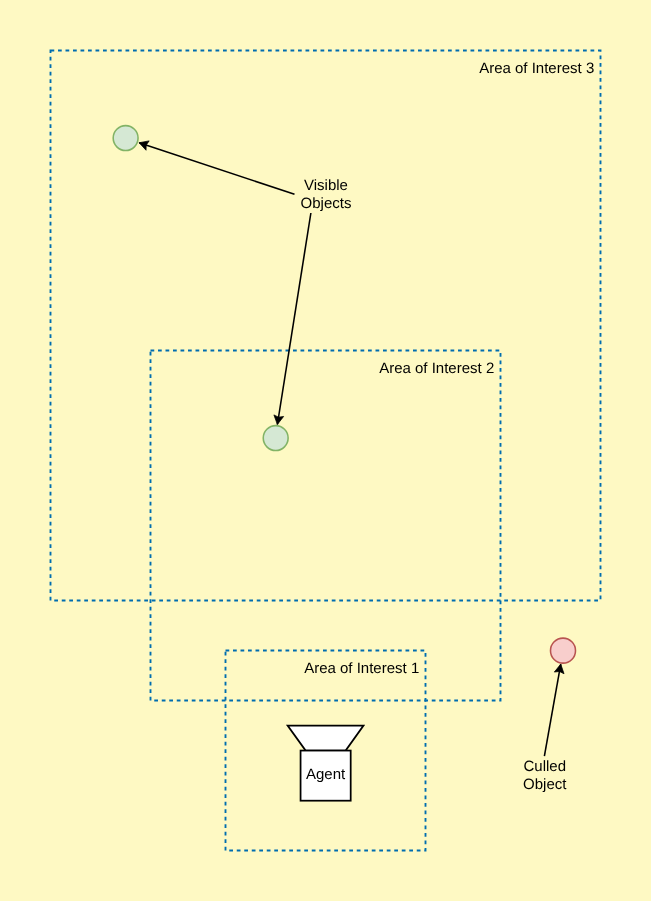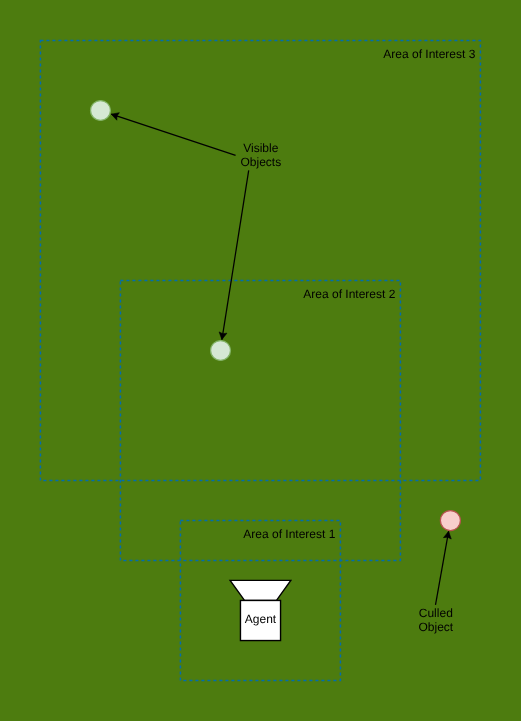--- a/index.html
+++ b/index.html
@@ -8,21 +8,21 @@
   #canvas{position:relative;width:521px;height:721px;background:#fff;}
   svg{position:absolute;left:0;top:0;}
   text{text-rendering:geometricPrecision;}
   #canvas{will-change:transform;transform:translateZ(0);}
   .aoi-label{font-size:12px;fill:#000000;font-family:"Liberation Sans",sans-serif;}
   .ann{font-size:12px;fill:#000000;font-family:"Liberation Sans",sans-serif;}
 </style>
 </head>
 <body style="background: rgb(255, 255, 255);">
 
-<div id="canvas" style="background: #4d7c0f;">
+<div id="canvas" style="background: #fef9c3;">
   <svg width="521" height="721" viewBox="0 0 521 721">
     <defs>
       <marker id="arrow" markerWidth="14" markerHeight="12" refX="10" refY="6" orient="auto" markerUnits="userSpaceOnUse">
         <path id="arrowhead-path" d="M 10 6 L 2.85 9.95 L 4.05 6 L 2.85 2.05 Z" fill="#000000" stroke="#000000" stroke-width="0.55" stroke-linejoin="miter"></path>
       </marker>
     </defs>
 
     <rect id="r-aoi3" fill="none" stroke-width="1.5" stroke-dasharray="3 3" x="40.4" y="40.4" width="440" height="440" stroke="#006DAF"></rect>
     <rect id="r-aoi2" fill="none" stroke-width="1.5" stroke-dasharray="3 3" x="120.4" y="280.4" width="280" height="280" stroke="#006DAF"></rect>
     <rect id="r-aoi1" fill="none" stroke-width="1.5" stroke-dasharray="3 3" x="180.4" y="520.4" width="160" height="160" stroke="#006DAF"></rect>

